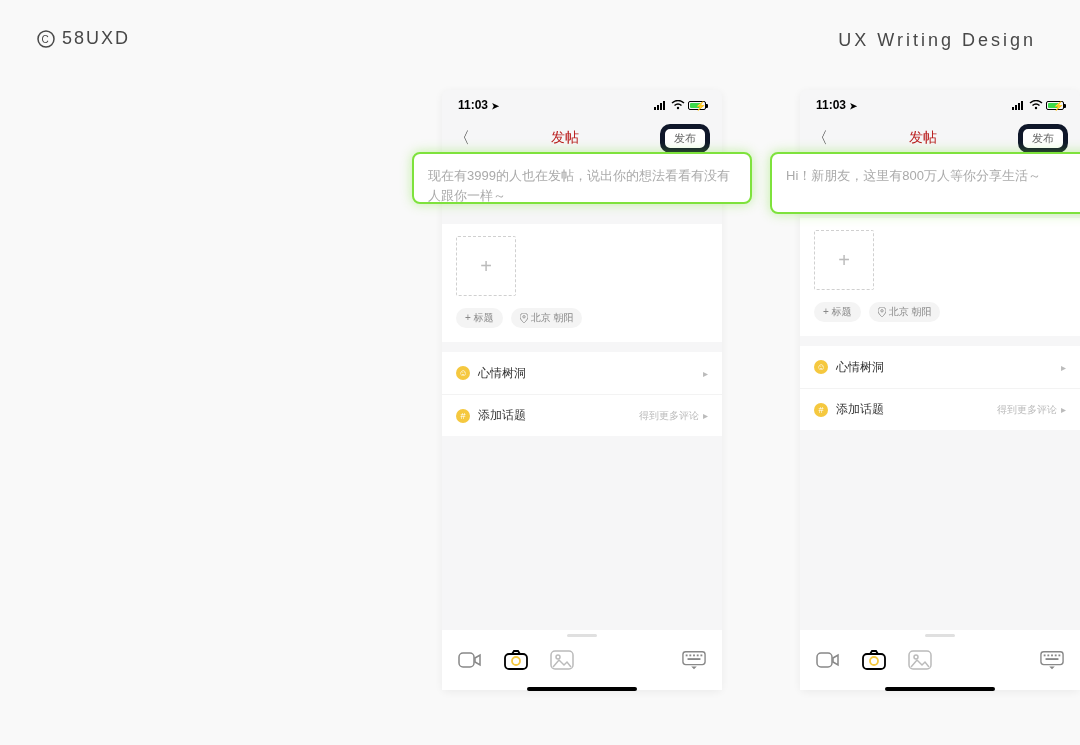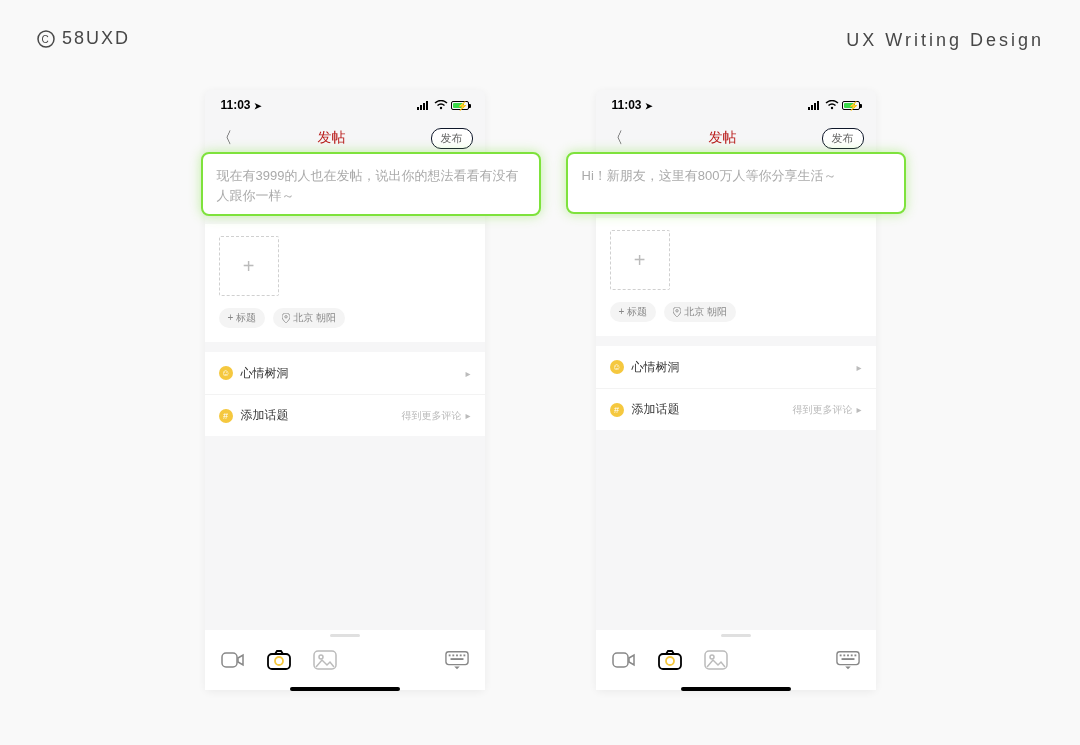--- a/index.html
+++ b/index.html
@@ -19,34 +19,34 @@
     align-items: center;
     gap: 6px;
     color: #484848;
     letter-spacing: 2px;
     font-size: 18px;
     font-weight: 400;
   }
   .header-right {
     position: absolute;
     top: 30px;
-    right: 36px;
+    right: 44px;
     color: #484848;
     letter-spacing: 3px;
     font-size: 18px;
     font-weight: 400;
   }
   .phones {
     position: absolute;
     top: 90px;
     left: 0;
     width: 100%;
     display: flex;
-    justify-content: center;
-    gap: 111px;
+    justify-content: flex-end;
+    gap: 78px;
   }
   .phone {
     width: 280px;
     height: 600px;
     background: #f6f6f7;
     border-radius: 6px;
     box-shadow: 0 2px 8px rgba(0,0,0,0.06);
     position: relative;
     display: flex;
     flex-direction: column;
@@ -83,38 +83,38 @@
     background:#f6f6f7;
   }
   .nav-title {
     font-size: 14px;
     color: #b91c1c;
     font-weight: 500;
   }
   .publish-btn {
     font-size: 11px;
     color: #666;
-    border: 1px solid #0f172a;
+    border: 5px solid #0f172a;
     border-radius: 10px;
     padding: 2px 9px;
     background:#fff;
   }
   .back-chevron { color:#444; font-size:16px; }
 
   .highlight-wrap { position:relative; }
   .highlight-box {
     position: absolute;
     top: -4px;
     border: 2px solid #7ee23c;
     border-radius: 8px;
     background: #fff;
     box-shadow: 0 0 12px rgba(126,226,60,0.45);
     padding: 12px 14px;
   }
-  .phone-left .highlight-box { left: -30px; width: 340px; height:64px;margin-left:26px;}
+  .phone-left .highlight-box { left: -30px; width: 340px; height:52px;}
   .phone-right .highlight-box { left: -30px; width: 340px; height:62px;}
   .highlight-text {
     font-size: 13px;
     color: #aaa;
     line-height: 1.5;
   }
 
   .content-white {
     background:#fff;
     margin-top: 68px;

